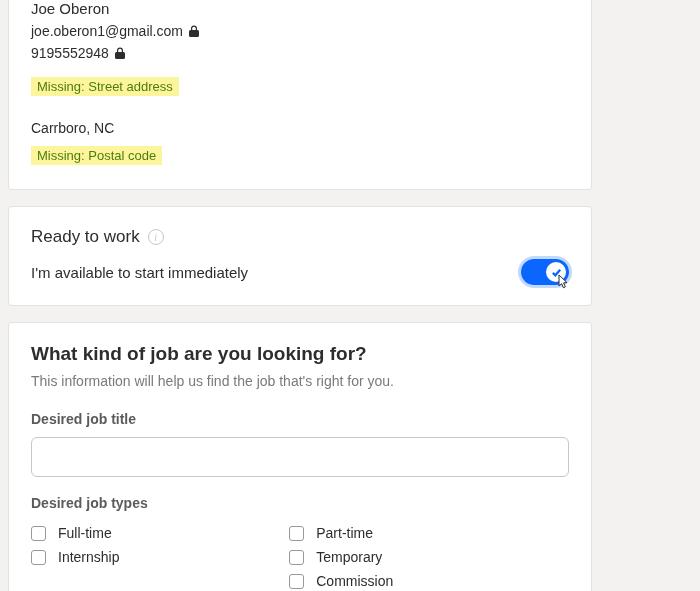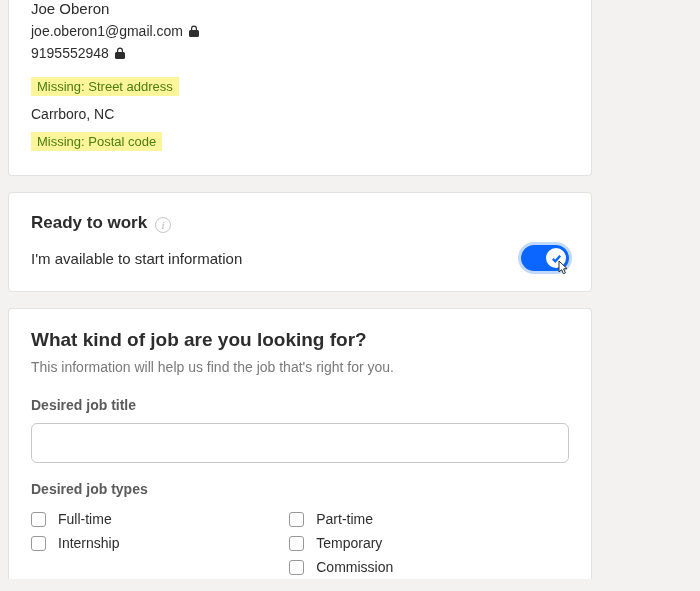--- a/index.html
+++ b/index.html
@@ -58,28 +58,28 @@
     background: #fdf59c;
     color: #4d7c0f;
     font-size: 13px;
     padding: 2px 6px;
     margin-top: 10px;
     margin-bottom: 4px;
   }
   .city-line {
     font-size: 14px;
     color: #2d2d2d;
-    margin-top: 6px;
+    margin-top: 20px;
   }
   .section-heading {
     font-size: 17px;
-    font-weight: 700;
-    color: #2d2d2d;
-    display: flex;
-    align-items: flex-end;
+    font-weight: 400;
+    color: #2d2d2d;
+    display: flex;
+    align-items: center;
     gap: 8px;
     margin-bottom: 12px;
   }
   .section-heading-lg {
     font-size: 19px;
     font-weight: 700;
     color: #2d2d2d;
     margin-bottom: 8px;
   }
   .info-icon {
@@ -227,21 +227,21 @@
   </div>
 
   <div class="gap"></div>
 
   <div class="card">
     <div class="section-heading">
       <span>Ready to work</span>
       <span class="info-icon">i</span>
     </div>
     <div class="ready-row">
-      <div class="ready-text">I'm available to start information</div>
+      <div class="ready-text">I'm available to start immediately</div>
       <div class="toggle">
         <div class="toggle-knob">
           <svg viewBox="0 0 12 12">
               <polyline points="2,6.5 4.7,9 10,3"></polyline>
             </svg>
         </div>
         <div class="cursor">
           <svg viewBox="0 0 14 16">
               <path d="M4 1l0 11 2.6-2.3 1.8 4.1 2-0.9-1.8-4 3.4-0.3L4 1z"></path>
             </svg>

